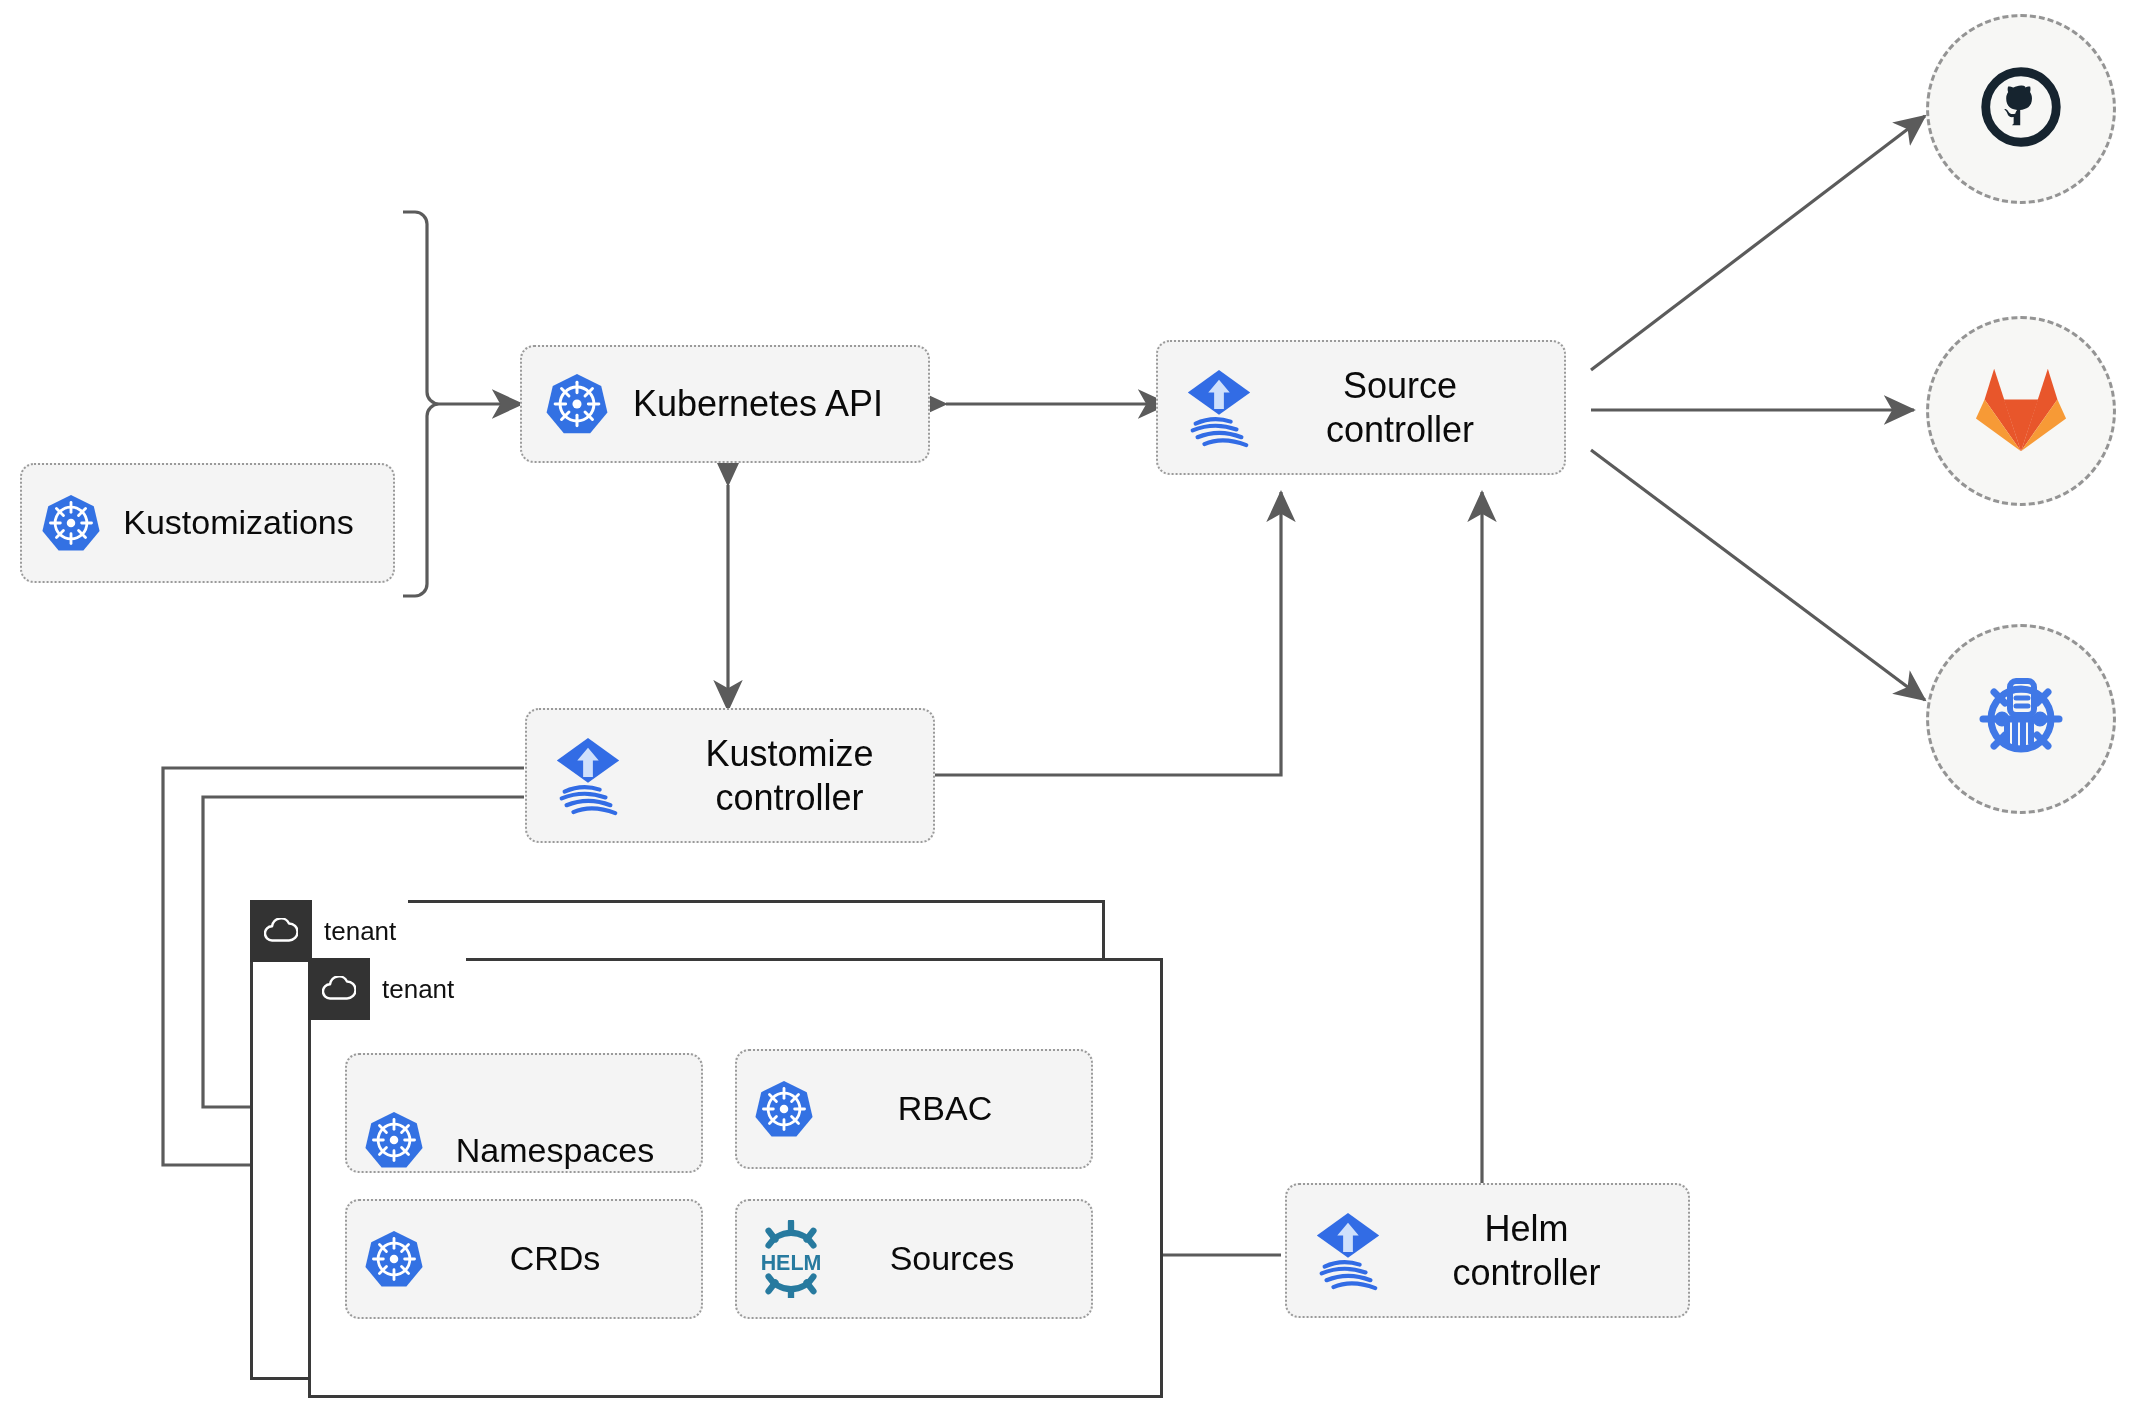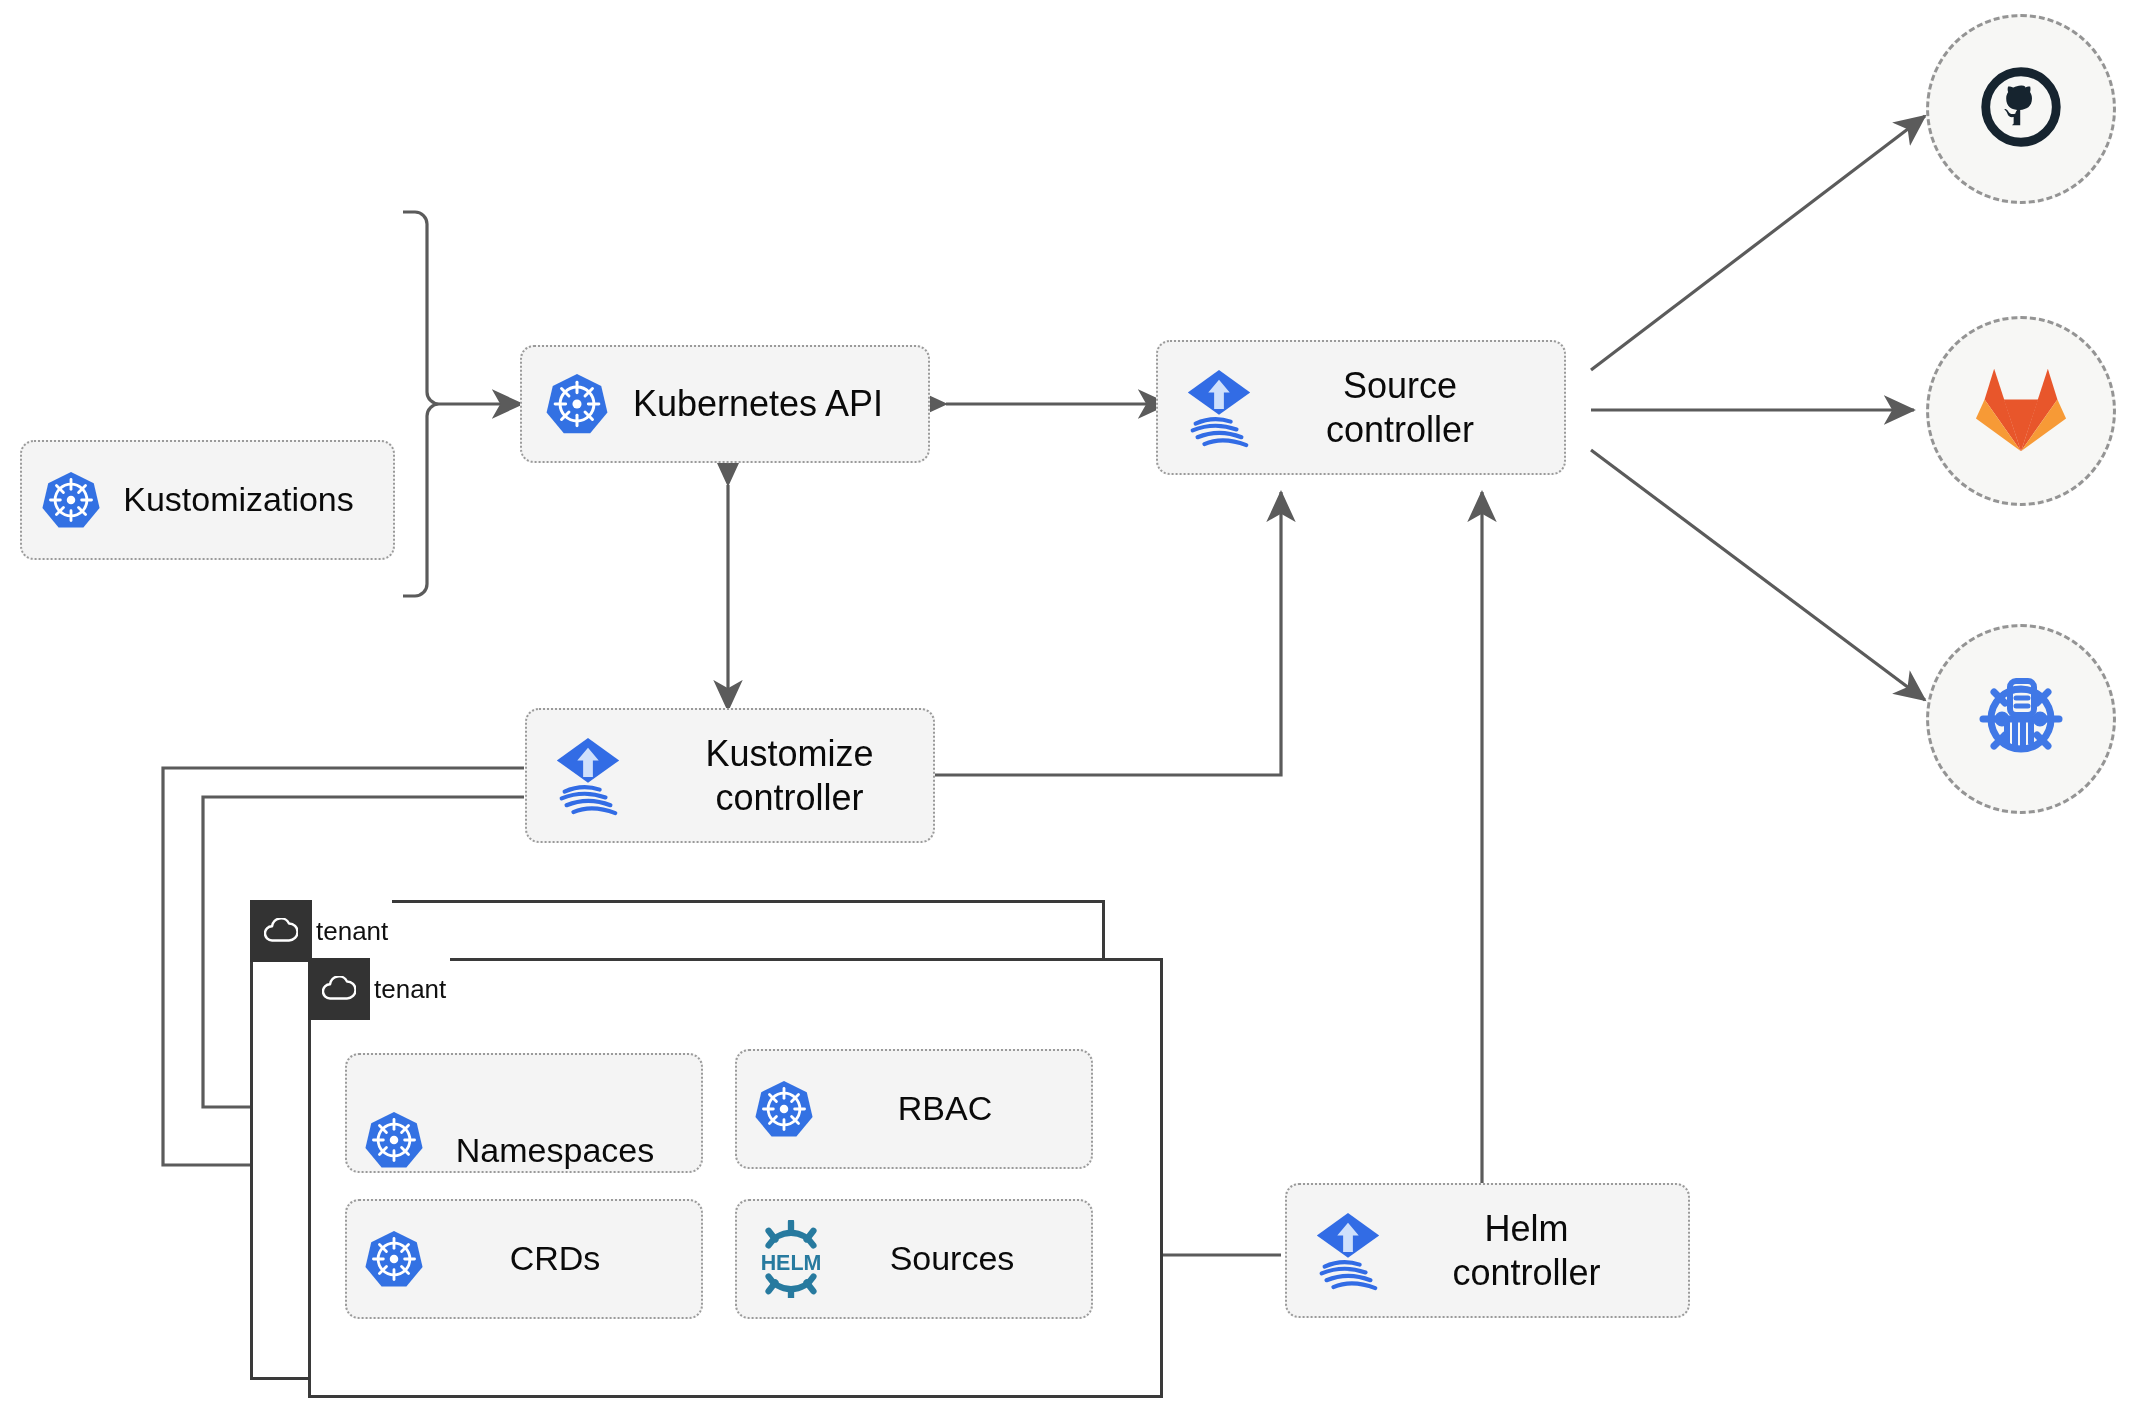--- a/index.html
+++ b/index.html
@@ -9,21 +9,21 @@
   .node{position:absolute;box-sizing:border-box;background:#f4f4f4;border:2px dotted #9a9a9a;
         border-radius:14px;display:flex;align-items:center;}
   .node .ico{flex:0 0 auto;display:flex;align-items:center;justify-content:center;}
   .node .lbl{flex:1 1 auto;text-align:center;color:#0a0a0a;line-height:1.22;}
   .circ{position:absolute;box-sizing:border-box;border:3px dashed #949494;border-radius:50%;
         background:#f7f7f5;display:flex;align-items:center;justify-content:center;}
   .tenant{position:absolute;box-sizing:border-box;background:#ffffff;border:3px solid #3a3a3a;}
   .ttab{position:absolute;left:-3px;top:-3px;height:62px;display:flex;align-items:center;
         background:#ffffff;}
   .ttab .tsq{width:62px;height:62px;background:#333333;display:flex;align-items:center;justify-content:center;}
-  .ttab .tnm{padding:0 4px;font-size:26px;color:#111;}.f34{font-size:34px}.f36{font-size:36px}
+  .ttab .tnm{padding:0 12px;font-size:26px;color:#111;}.f34{font-size:34px}.f36{font-size:36px}
 </style>
 </head>
 <body>
 
 <div id="stage">
 
   <svg class="layer" viewBox="0 0 2144 1407">
     <defs>
       <marker id="ah" markerWidth="11" markerHeight="11" refX="9.4" refY="5" orient="auto">
         <path d="M0,0.4 L10,5 L0,9.6 L2.6,5 Z" fill="#5b5b5b"></path>
@@ -50,21 +50,21 @@
 
       <path d="M524,797 H203 V1107 H307" marker-end="url(#ah)"></path>
 
       <path d="M1591,370 L1925,116" marker-end="url(#ah)"></path>
       <path d="M1591,410 L1914,410" marker-end="url(#ah)"></path>
       <path d="M1591,450 L1925,700" marker-end="url(#ah)"></path>
     </g>
   </svg>
 
 
-  <div class="node" style="left:20px;top:440px;width:375px;height:120px;padding:0 18px;">
+  <div class="node" style="left:20px;top:463px;width:375px;height:120px;padding:0 18px;">
     <span class="ico">
       <svg width="62" height="62" viewBox="0 0 64 64">
         <path d="M32 3 L55.5 14.6 L61.5 40.2 L44.8 60.4 L19.2 60.4 L2.5 40.2 L8.5 14.6 Z" fill="#3371e3"></path>
         <g fill="none" stroke="#ffffff" stroke-width="2.9" stroke-linecap="round">
           <circle cx="32" cy="32" r="16.4"></circle>
           <path d="M32 10.8 V21"></path>
             <path d="M32 43 V53.2"></path>
           <path d="M10.8 32 H21"></path>
             <path d="M43 32 H53.2"></path>
           <path d="M17 17 L24.2 24.2"></path>

